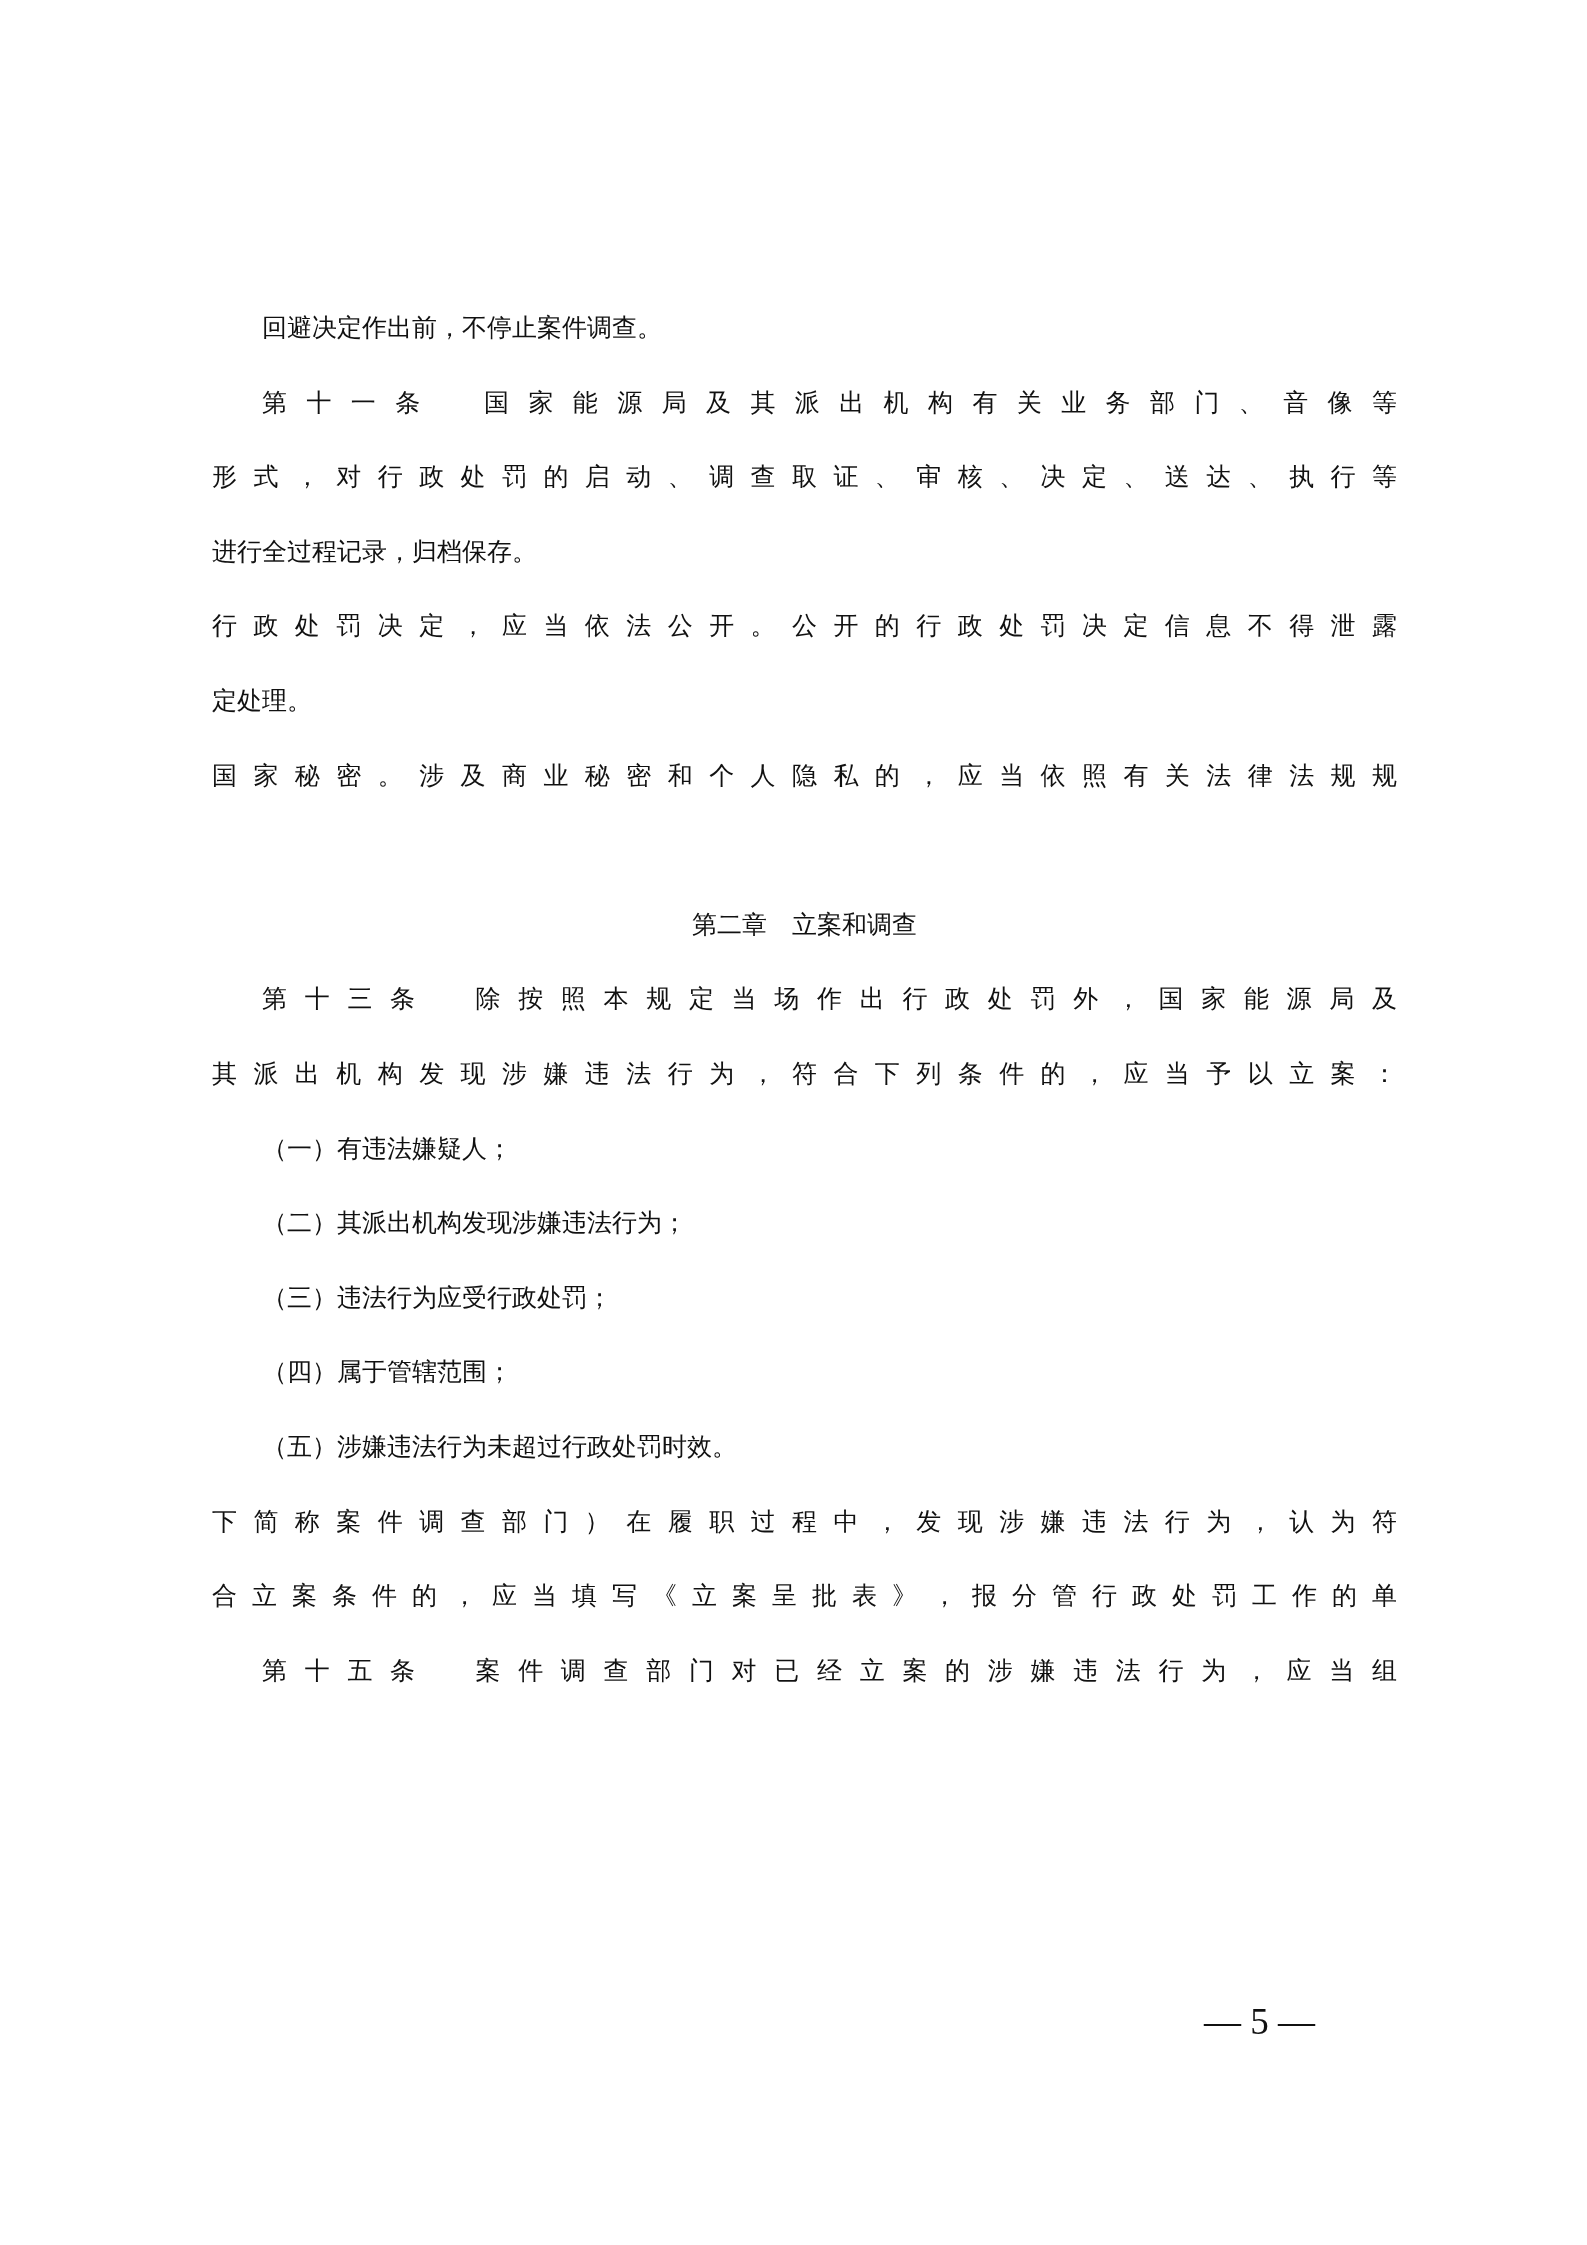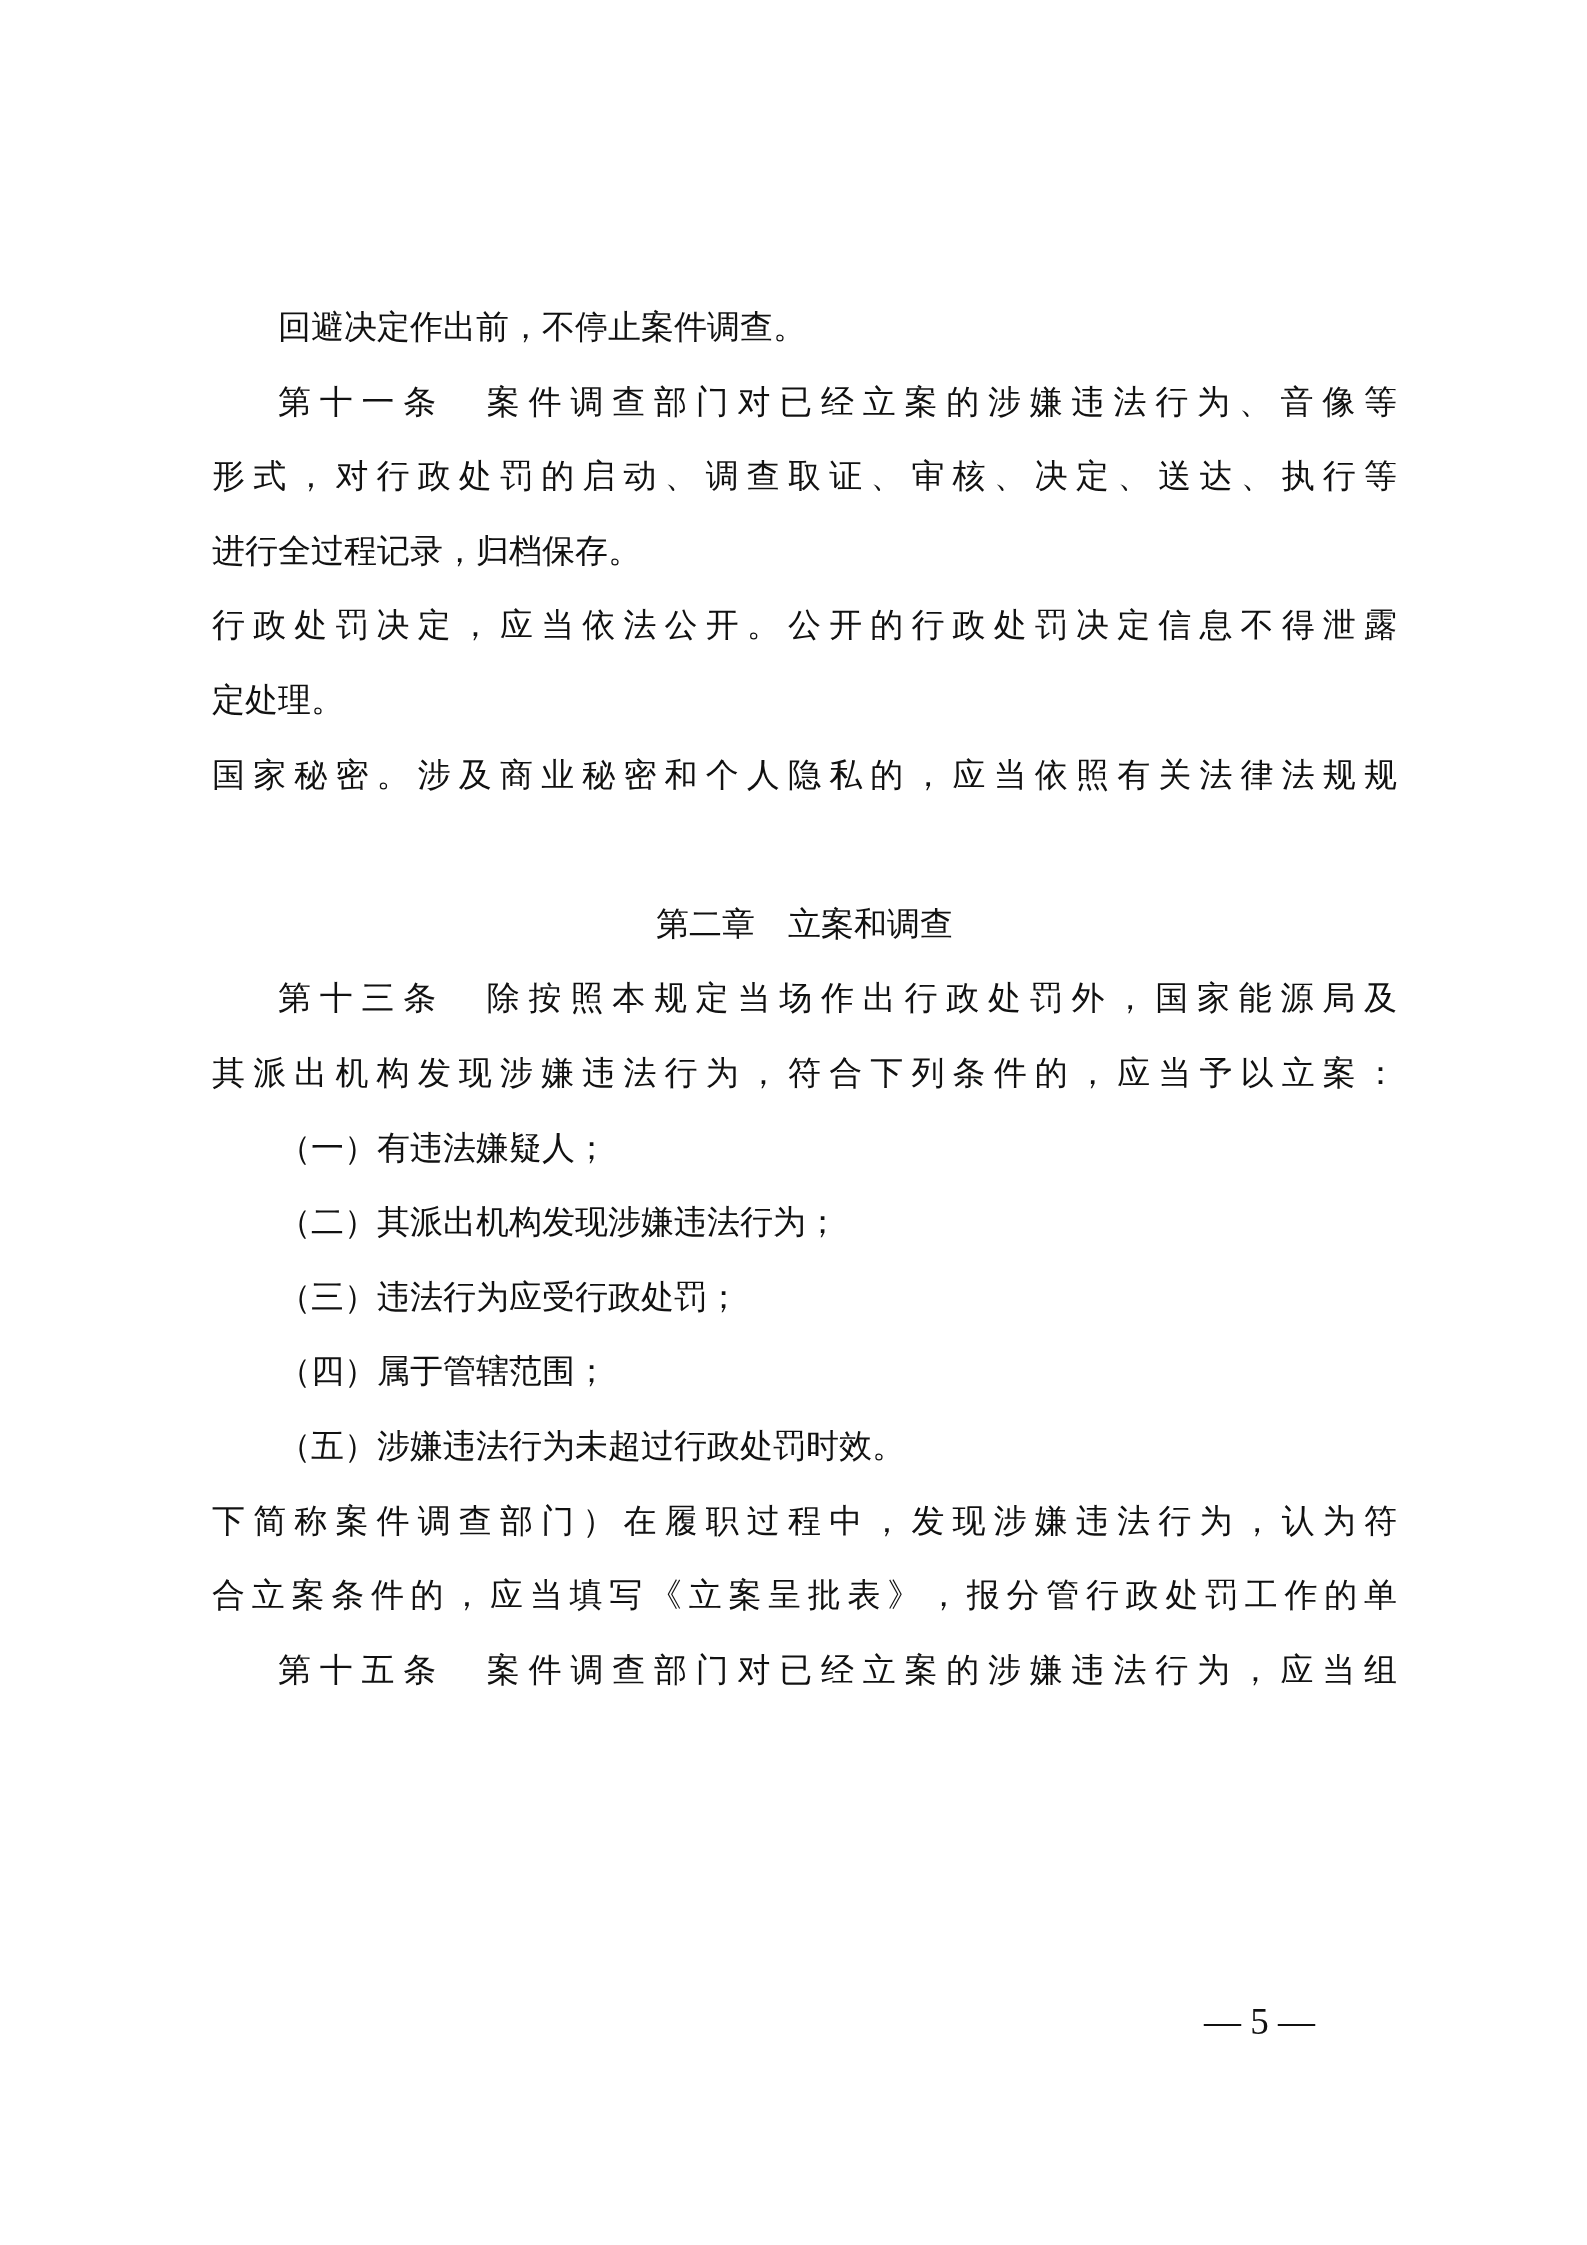--- a/index.html
+++ b/index.html
@@ -10,21 +10,21 @@
     background:#ffffff;
     font-family:"Liberation Sans", sans-serif;
     color:#111111;
     overflow:hidden;
   }
   .doc-body{
     position:absolute;
     left:212px;
     top:290px;
     width:1185px;
-    font-size:33px;
+    font-size:25px;
     line-height:74.6px;
     letter-spacing:0;
   }
   .line{
     min-height:74.6px;
     text-align:left;
   }
   .line.indent{ text-indent:2em; }
   .line.justify{
     text-align:justify;
@@ -46,21 +46,21 @@
     color:#111111;
     white-space:pre;
   }
 </style>
 </head>
 <body>
 
 <div class="page">
   <div class="doc-body">
       <div class="line indent">回避决定作出前，不停止案件调查。</div>
-      <div class="line indent justify">第十一条　案件调查部门对已经立案的涉嫌违法行为、音像等</div>
+      <div class="line indent justify">第十一条　国家能源局及其派出机构有关业务部门、音像等</div>
       <div class="line justify">形式，对行政处罚的启动、调查取证、审核、决定、送达、执行等</div>
       <div class="line">进行全过程记录，归档保存。</div>
       <div class="line justify">行政处罚决定，应当依法公开。公开的行政处罚决定信息不得泄露</div>
       <div class="line">定处理。</div>
       <div class="line justify">国家秘密。涉及商业秘密和个人隐私的，应当依照有关法律法规规</div>
       <div class="line"></div>
       <div class="line heading">第二章　立案和调查</div>
       <div class="line indent justify">第十三条　除按照本规定当场作出行政处罚外，国家能源局及</div>
       <div class="line justify">其派出机构发现涉嫌违法行为，符合下列条件的，应当予以立案：</div>
       <div class="line indent">（一）有违法嫌疑人；</div>

